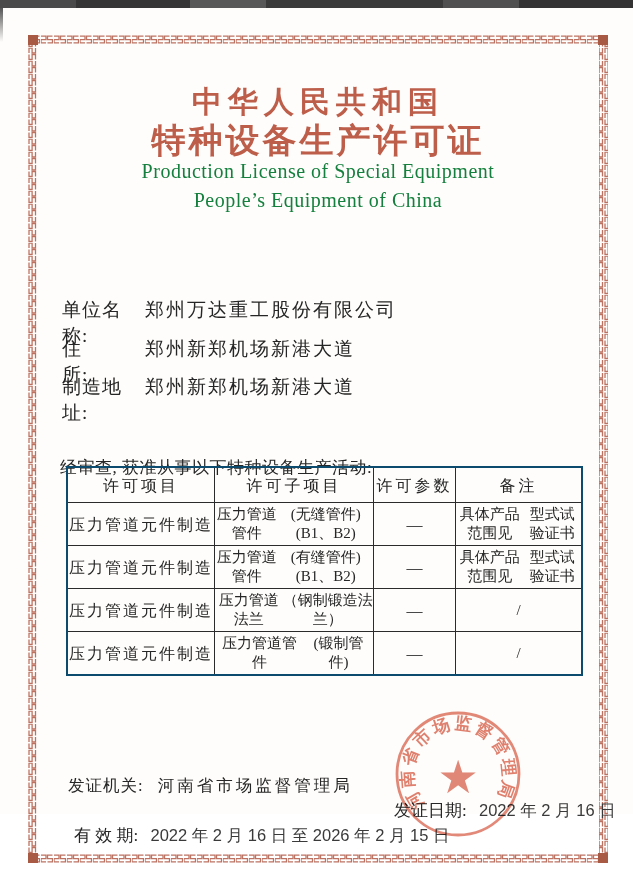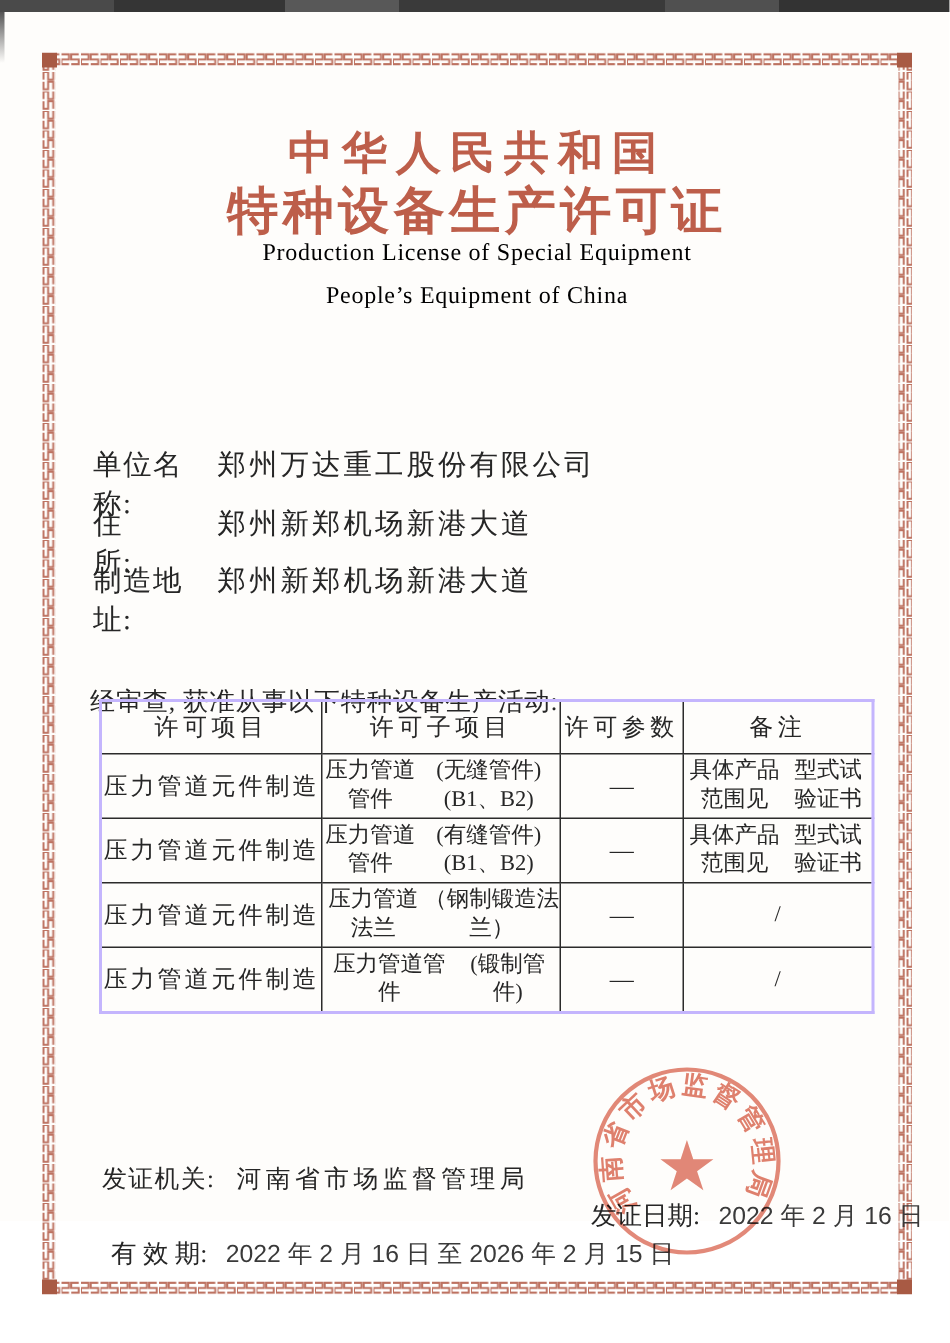--- a/index.html
+++ b/index.html
@@ -13,21 +13,21 @@
   .page{position:absolute;left:0;top:0;width:633px;height:814px;background:#fefdfb;}
   .scan-strip{position:absolute;left:0;top:0;width:633px;height:8px;background:#3d3d3d;
     background-image:linear-gradient(90deg,#4a4a4a 0 12%,#353535 12% 30%,#585858 30% 42%,#3a3a3a 42% 70%,#505050 70% 82%,#333 82% 100%);}
   .scan-smudge{position:absolute;left:0;top:8px;width:3px;height:34px;background:linear-gradient(180deg,#555,transparent);}
 
   .frame-svg{position:absolute;left:28px;top:35px;}
 
   .title-wrap{position:absolute;left:28px;width:580px;text-align:center;}
   .t-cn1{top:82px;font-size:30px;font-weight:bold;letter-spacing:6px;color:#bd5e4a;}
   .t-cn2{top:118px;font-size:34px;font-weight:bold;letter-spacing:3px;color:#bd5e4a;}
-  .t-en{font-size:16px;color:#000000;letter-spacing:0.5px;}
+  .t-en{font-size:20px;color:#15803d;letter-spacing:0.5px;}
   .t-en1{top:160px;}
   .t-en2{top:189px;}
 
   .license-no{position:absolute;left:345px;top:237px;font-size:16px;color:#262626;}
   .license-no .num{letter-spacing:1px;margin-left:8px;}
 
   .field-row{position:absolute;left:62px;font-size:19px;color:#262626;display:flex;}
   .field-row .lbl{display:inline-block;width:83px;letter-spacing:1px;}
   .field-row .val{letter-spacing:2px;}
   .fr-0{top:297px;}
@@ -41,21 +41,21 @@
     border-collapse:collapse;table-layout:fixed;
     width:510px;
     font-size:15px;color:#262626;
   }
   table.scope td,table.scope th{
     border:1px solid #2b2b2b;
     text-align:center;vertical-align:middle;
     padding:0;line-height:19px;
     font-weight:normal;
   }
-  table.scope{border:2px solid #c4b5fd;}
+  table.scope{border:2px solid #0c4a6e;}
   th.c1,td.c1{width:146px;}
   th.c2,td.c2{width:158px;}
   th.c3,td.c3{width:81px;}
   th.c4,td.c4{width:125px;}
   tr.hdr th{height:34px;font-size:16px;letter-spacing:3px;}
   tr.body-row td{height:42px;}
   td.c1{font-size:16px;letter-spacing:2px;}
   .cell-lines{display:flex;flex-direction:row;justify-content:center;}
   .dash{font-size:16px;}
 

